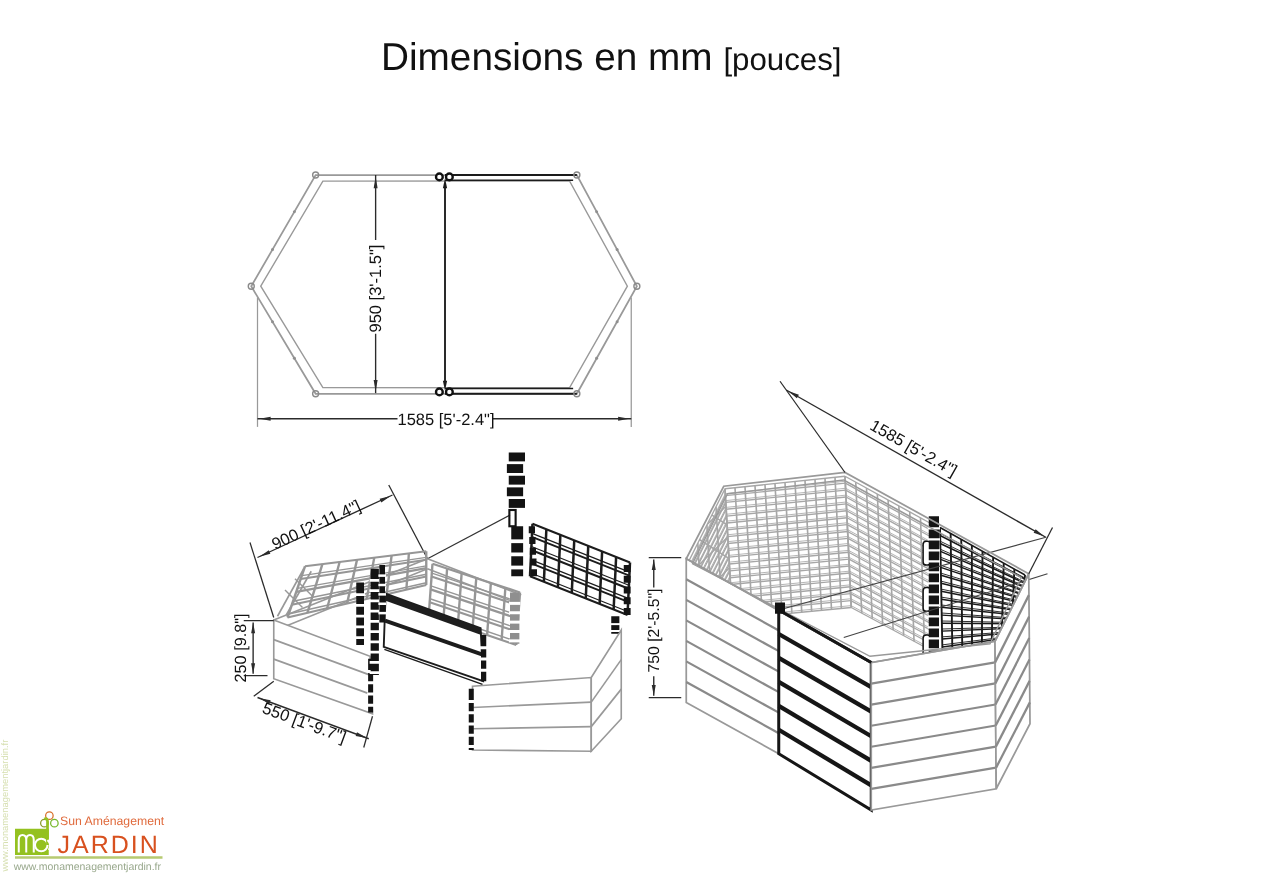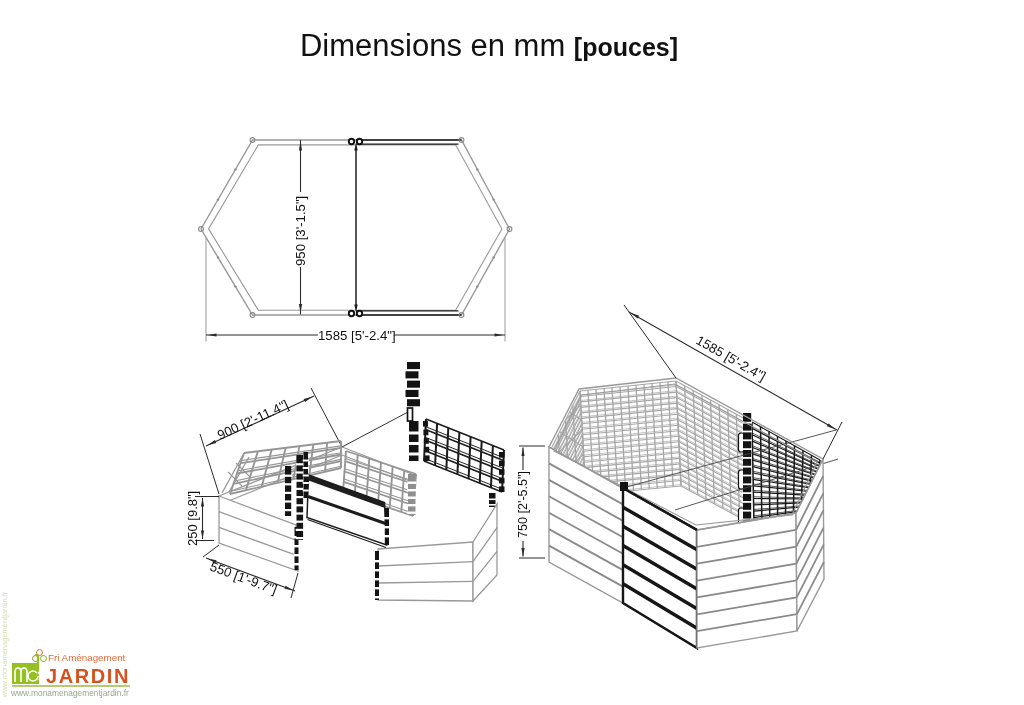--- a/index.html
+++ b/index.html
@@ -1,18 +1,18 @@
 <!DOCTYPE html>
 <html><head><meta charset="utf-8"><style>
 html,body{margin:0;padding:0;background:#fff;width:1024px;height:705px;overflow:hidden;}
 *{-webkit-font-smoothing:antialiased;}
 </style></head>
 <body>
 
-<div style="position:absolute;left:0;top:28px;width:978px;text-align:center;font-family:'Liberation Sans',sans-serif;color:#111;white-space:nowrap;"><span style="font-size:31px;text-align:right;">Dimensions en mm </span><span style="font-size:25px;font-weight:bold;">[pouces]</span></div>
+<div style="position:absolute;left:0;top:28px;width:978px;text-align:center;font-family:'Liberation Sans',sans-serif;color:#111;white-space:nowrap;"><span style="font-size:31px;text-align:right;">Dimensions en mm </span><span style="font-size:25px;font-weight:normal;">[pouces]</span></div>
 
 <svg width="1024" height="705" viewBox="0 0 1024 705" style="position:absolute;left:0;top:0;">
 
 <polygon points="201.0,229.0 252.5,140.0 461.5,140.0 509.5,229.0 461.5,315.0 252.5,315.0" fill="none" stroke="#999999" stroke-width="1.4"></polygon>
 
 <polygon points="208.6,228.9 258.3,144.9 455.6,144.8 501.9,228.9 455.6,310.2 258.3,310.1" fill="none" stroke="#999999" stroke-width="1.1"></polygon>
 
 <line x1="356.0" y1="140.0" x2="461.5" y2="140.0" stroke="#1c1c1c" stroke-width="1.7"></line>
 <line x1="356.0" y1="144.2" x2="458.5" y2="144.2" stroke="#1c1c1c" stroke-width="1.2"></line>
 
@@ -539,21 +539,21 @@
 
 <div style="position:absolute;left:4px;top:19px;width:27px;height:21px;background:#94c120;"></div>
 
 <svg style="position:absolute;left:4px;top:8px;" width="36" height="32" viewBox="0 0 36 32">
 <path d="M3 30 L3 20 Q3 16 6 16 Q9 16 9 20 L9 30 M9 20 Q9 16 12 16 Q15 16 15 20 L15 30" stroke="#fff" stroke-width="1.6" fill="none"></path>
 <circle cx="21" cy="24" r="5" stroke="#fff" stroke-width="1.6" fill="none"></circle>
 <path d="M26 24 L26 5 Q26 2 23.5 3.2" stroke="#94c120" stroke-width="2.2" fill="none"></path>
 <path d="M26 20 Q30 24 27 28" stroke="#fff" stroke-width="1.6" fill="none"></path>
 </svg>
 
-<div style="position:absolute;left:40px;top:8px;font-size:9.8px;color:#e06a3c;white-space:nowrap;">Fri Aménagement</div>
-
-<div style="position:absolute;left:38px;top:21px;font-size:20px;font-weight:bold;color:#d8511f;letter-spacing:1.6px;">JARDIN</div>
+<div style="position:absolute;left:40px;top:8px;font-size:9.8px;color:#e06a3c;white-space:nowrap;">Sun Aménagement</div>
+
+<div style="position:absolute;left:38px;top:21px;font-size:20px;font-weight:normal;color:#d8511f;letter-spacing:1.6px;">JARDIN</div>
 
 <div style="position:absolute;left:4px;top:41px;width:118px;height:1.6px;background:#b7ca71;"></div>
 
 <div style="position:absolute;left:3px;top:44px;font-size:8.4px;color:#98a88c;white-space:nowrap;">www.monamenagementjardin.fr</div>
 </div>
 
 <div style="position:absolute;left:-50px;top:640px;width:108px;text-align:center;transform:rotate(-90deg);font-family:'Liberation Sans',sans-serif;font-size:7.5px;color:#d6dfb0;white-space:nowrap;">www.monamenagementjardin.fr</div>
 </body></html>

